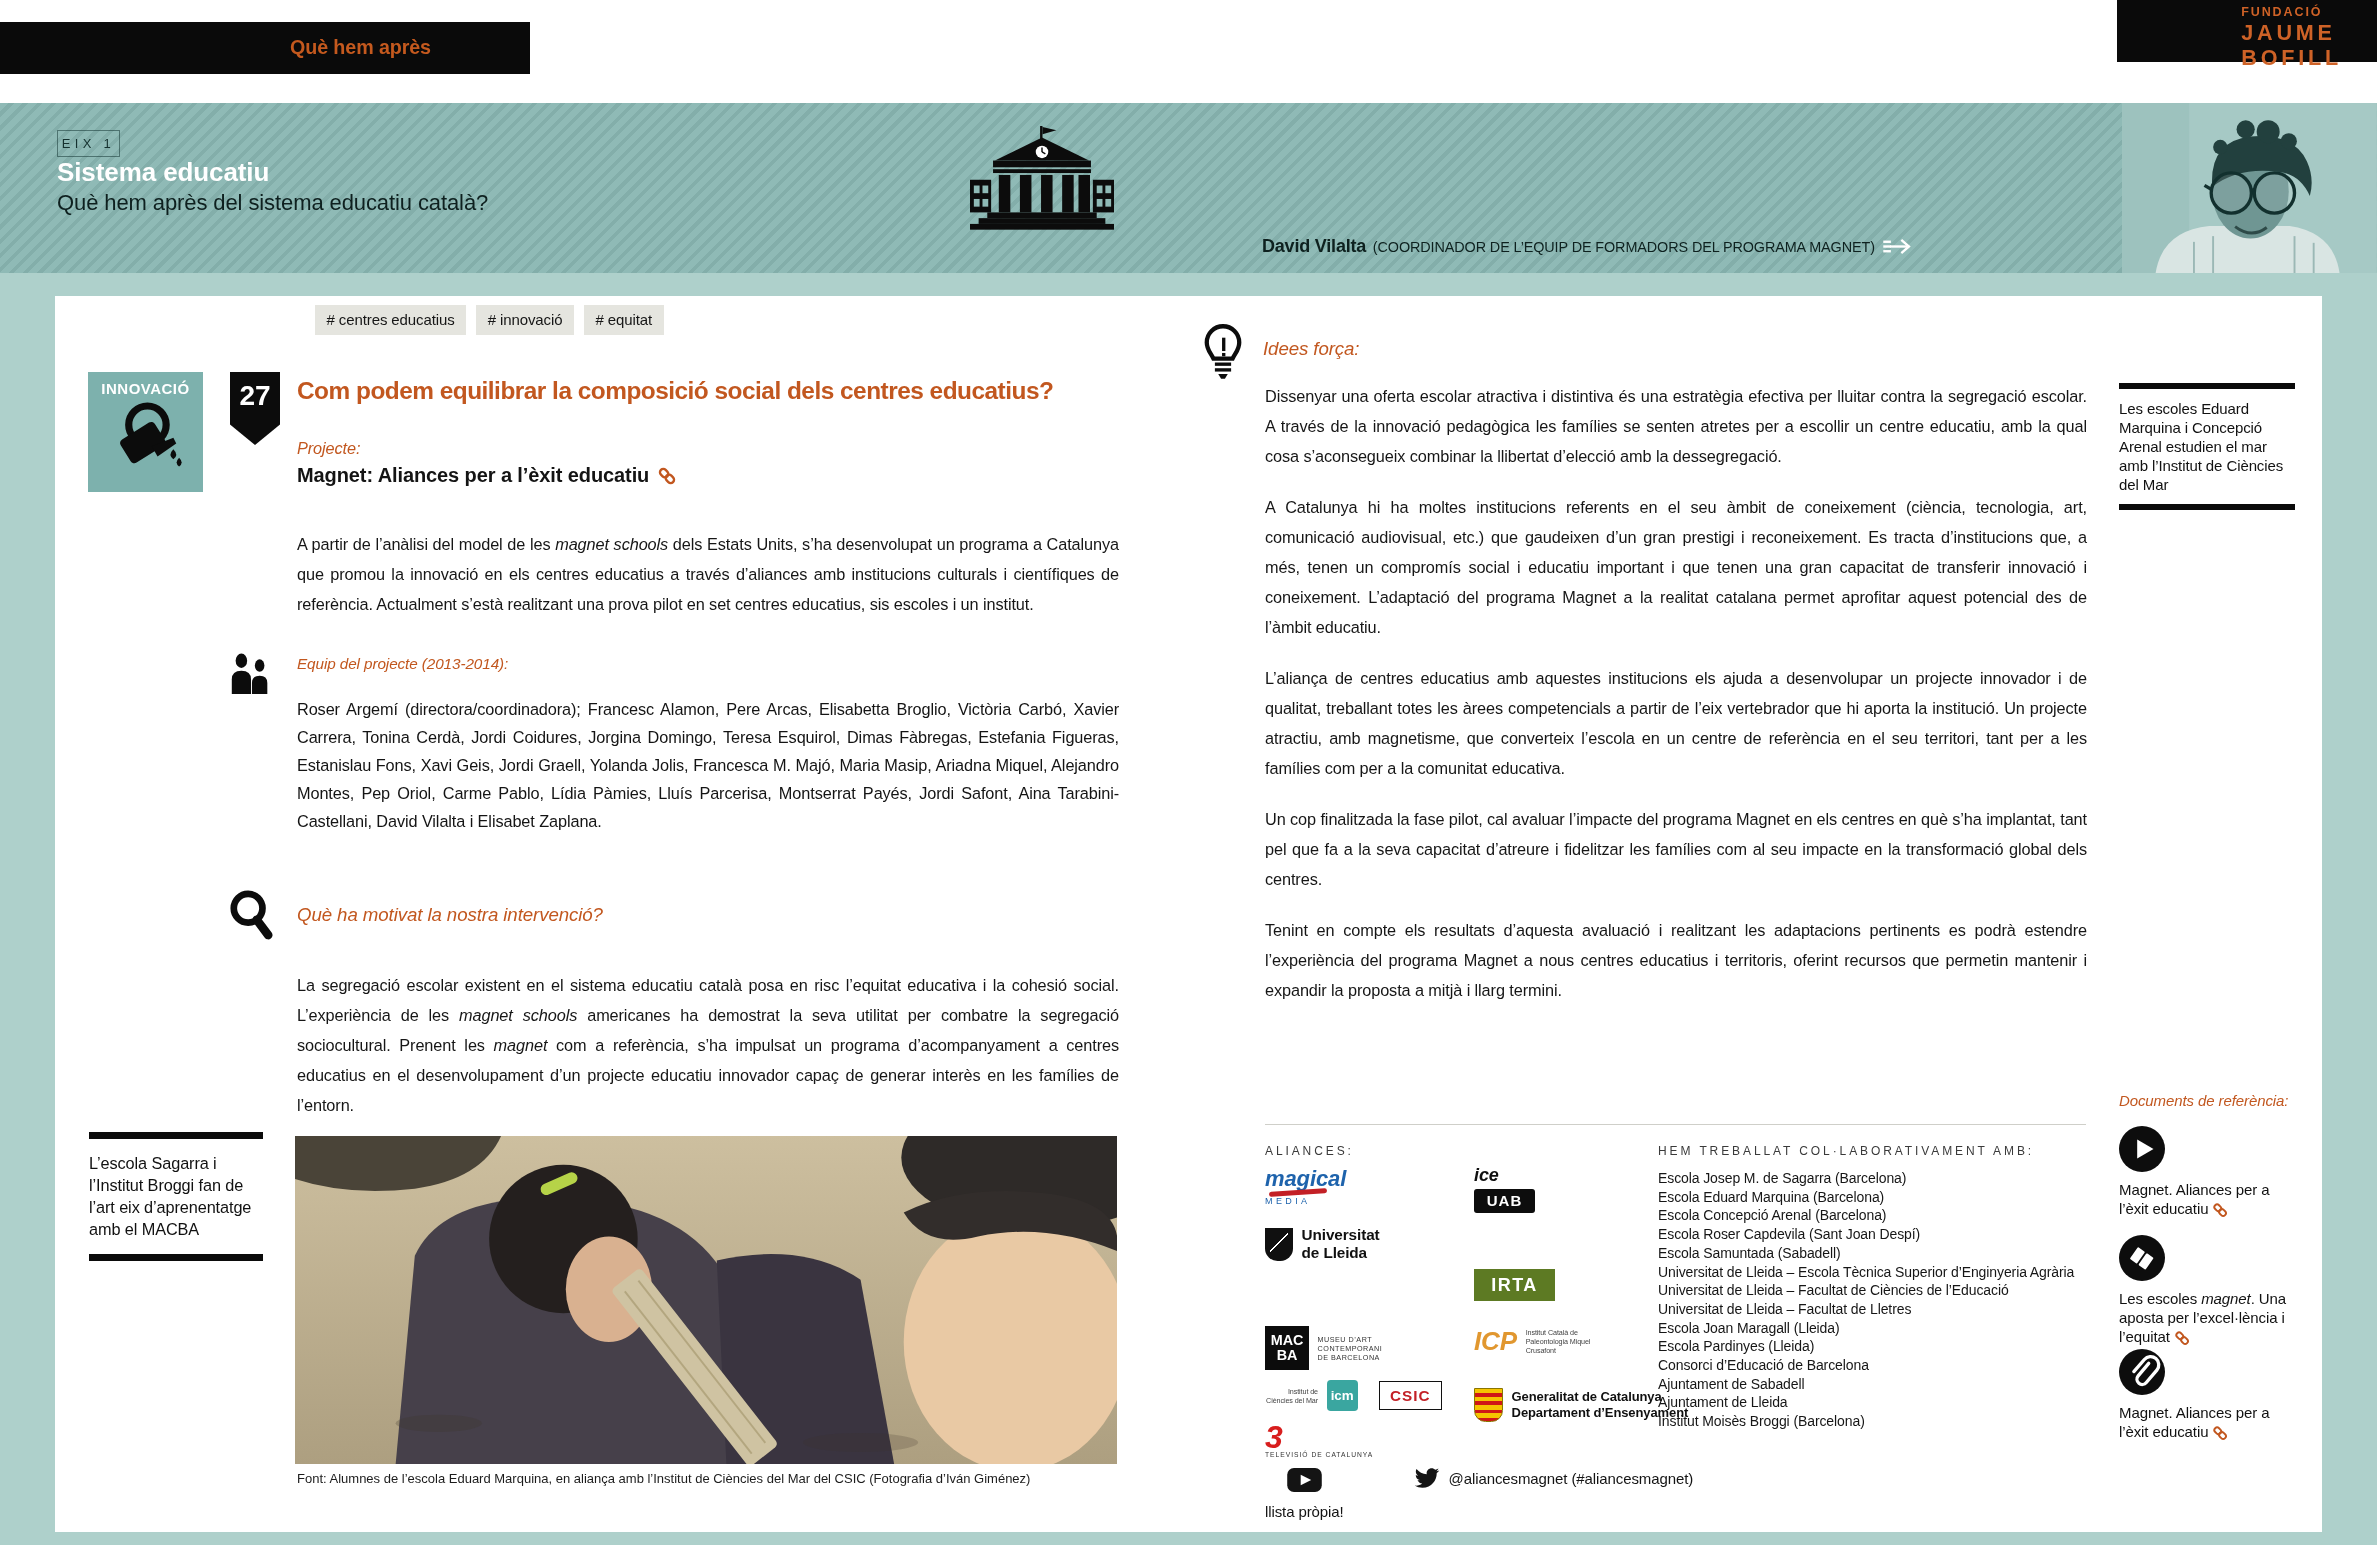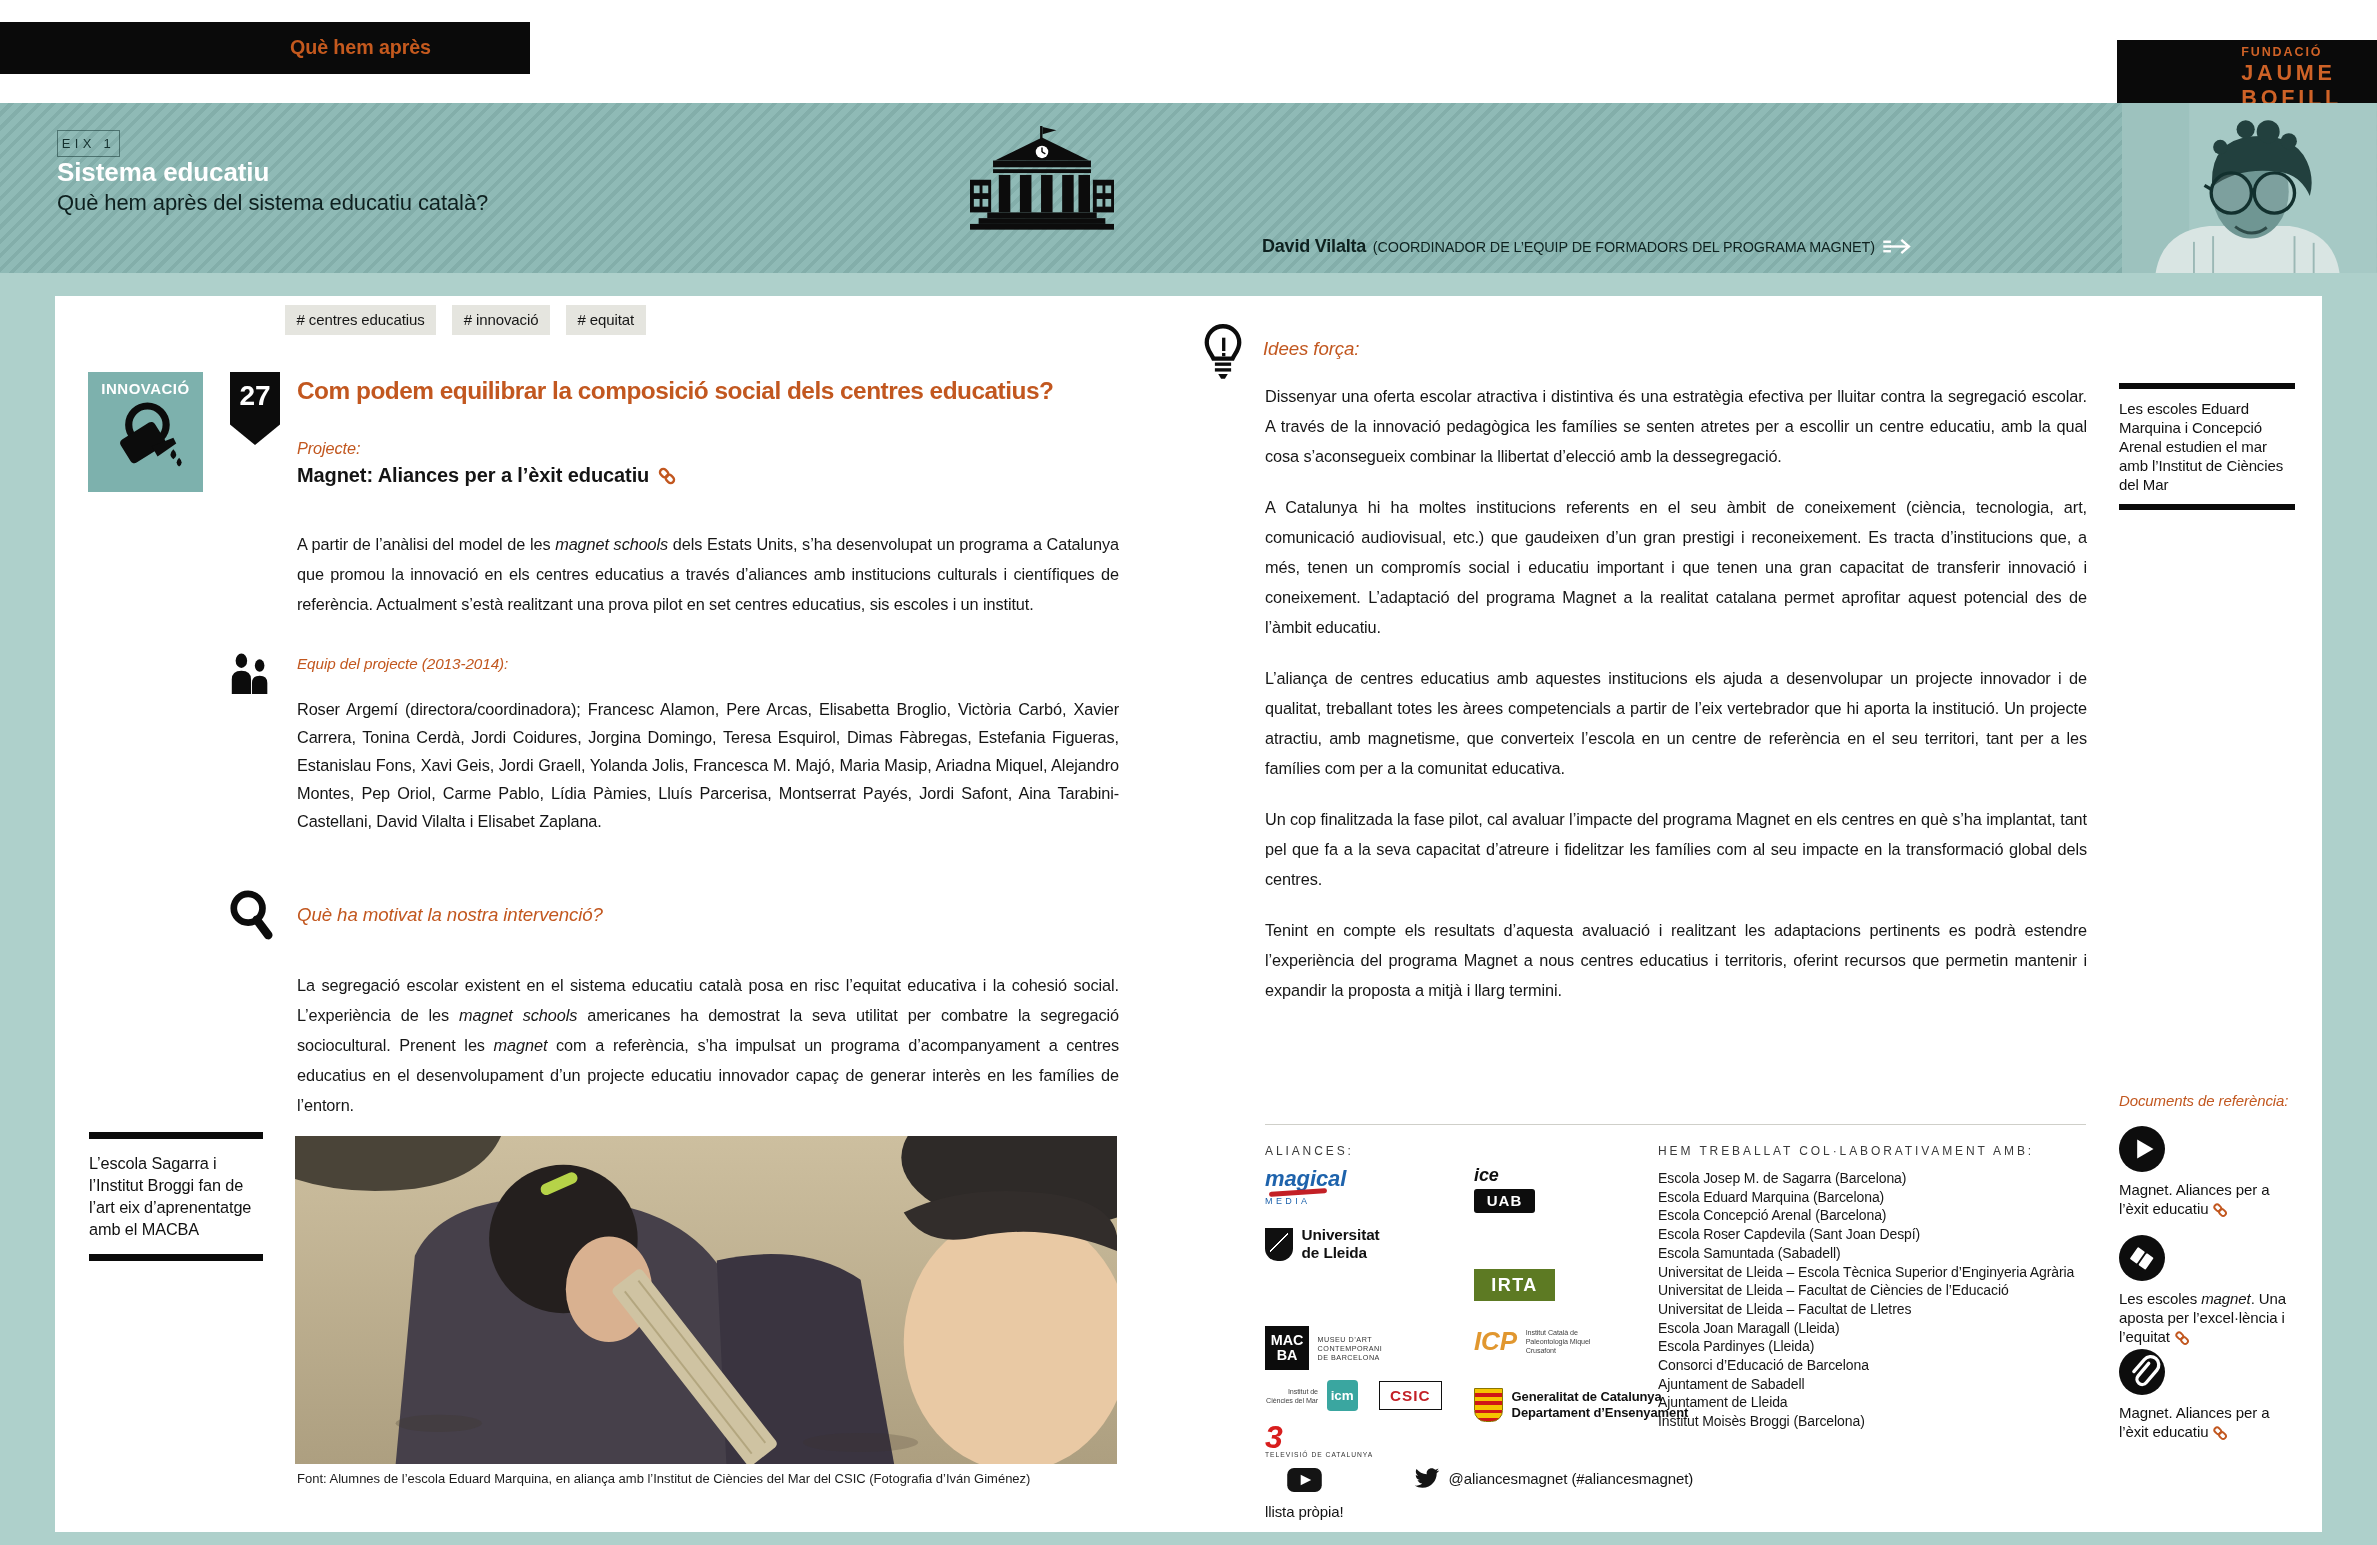--- a/index.html
+++ b/index.html
@@ -5,21 +5,21 @@
   html,body{margin:0;padding:0;background:#9fc4bf;}
   .page{position:relative;width:2377px;height:1545px;background:#aed0cb;overflow:hidden;
         font-family:"Liberation Sans",sans-serif;color:#141414;letter-spacing:-0.1px;}
   .abs{position:absolute;}
 
   
   .top-white{left:0;top:0;width:2377px;height:103px;background:#ffffff;}
   .top-tab{left:0;top:21.6px;width:530px;height:52px;background:#0a0a0a;}
   .top-tab-label{left:290px;top:21.6px;height:52px;display:flex;align-items:center;
                  font-size:19.7px;font-weight:bold;color:#c4591e;}
-  .fjb-box{left:2117px;top:0;width:260px;height:74px;background:#0a0a0a;margin-top:40px;}
+  .fjb-box{left:2117px;top:0;width:260px;height:62px;background:#0a0a0a;}
   .fjb-inner{position:absolute;right:35px;top:4.8px;text-align:left;color:#ce6227;}
   .fjb-l1{font-size:12.5px;font-weight:bold;letter-spacing:1.9px;line-height:15.3px;}
   .fjb-l2{font-size:21.6px;font-weight:bold;letter-spacing:3.8px;line-height:25px;}
 
   
   .band{left:0;top:103px;width:2377px;height:170px;
         background:repeating-linear-gradient(135deg,#8fbab6 0 6.2px,#83aeaa 6.2px 10px);}
   .eix-box{left:57px;top:130px;width:61px;height:25px;border:1px solid rgba(12,44,42,.5);
            display:flex;align-items:center;justify-content:center;
            font-size:13px;letter-spacing:4.3px;color:#15312f;}
@@ -27,21 +27,21 @@
   .band-sub{left:57px;top:190px;font-size:22px;color:#0e201f;text-align:center;}
   .quote{left:1251px;top:128px;width:844px;font-style:italic;font-size:19px;line-height:33px;color:#0e211f;}
   .attrib{left:1262px;top:236px;font-size:14.4px;color:#0e211f;display:flex;align-items:center;gap:6.7px;}
   .attrib b{font-size:18px;letter-spacing:-0.2px;}
   .portrait{left:2122px;top:103px;width:255px;height:170px;}
 
   
   .card{left:55px;top:296px;width:2267px;height:1236px;background:#ffffff;}
   .card .abs{position:absolute;}
 
-  .chips{left:230px;top:8.6px;display:flex;gap:16px;}
+  .chips{left:260px;top:8.6px;display:flex;gap:10px;}
   .chip{background:#e5e5df;height:30px;display:flex;align-items:center;padding:0 11.5px;font-size:15px;color:#161616;}
 
   .badge{left:33px;top:76px;width:115px;height:120px;background:#7db1ad;text-align:center;}
   .badge-label{margin-top:7.7px;color:#fff;font-weight:bold;font-size:15px;letter-spacing:0.5px;}
   .flag{left:175px;top:76px;width:50px;height:73px;background:#0c0c0c;
         clip-path:polygon(0 0,100% 0,100% 72%,50% 100%,0 72%);text-align:center;}
   .flag-num{color:#fff;font-weight:bold;font-size:28px;margin-top:7.7px;}
 
   .h1{left:242px;top:81px;width:853px;font-size:24.4px;font-weight:bold;color:#c2571f;letter-spacing:-0.5px;}
   .lbl-it{font-style:italic;color:#c2571f;}

